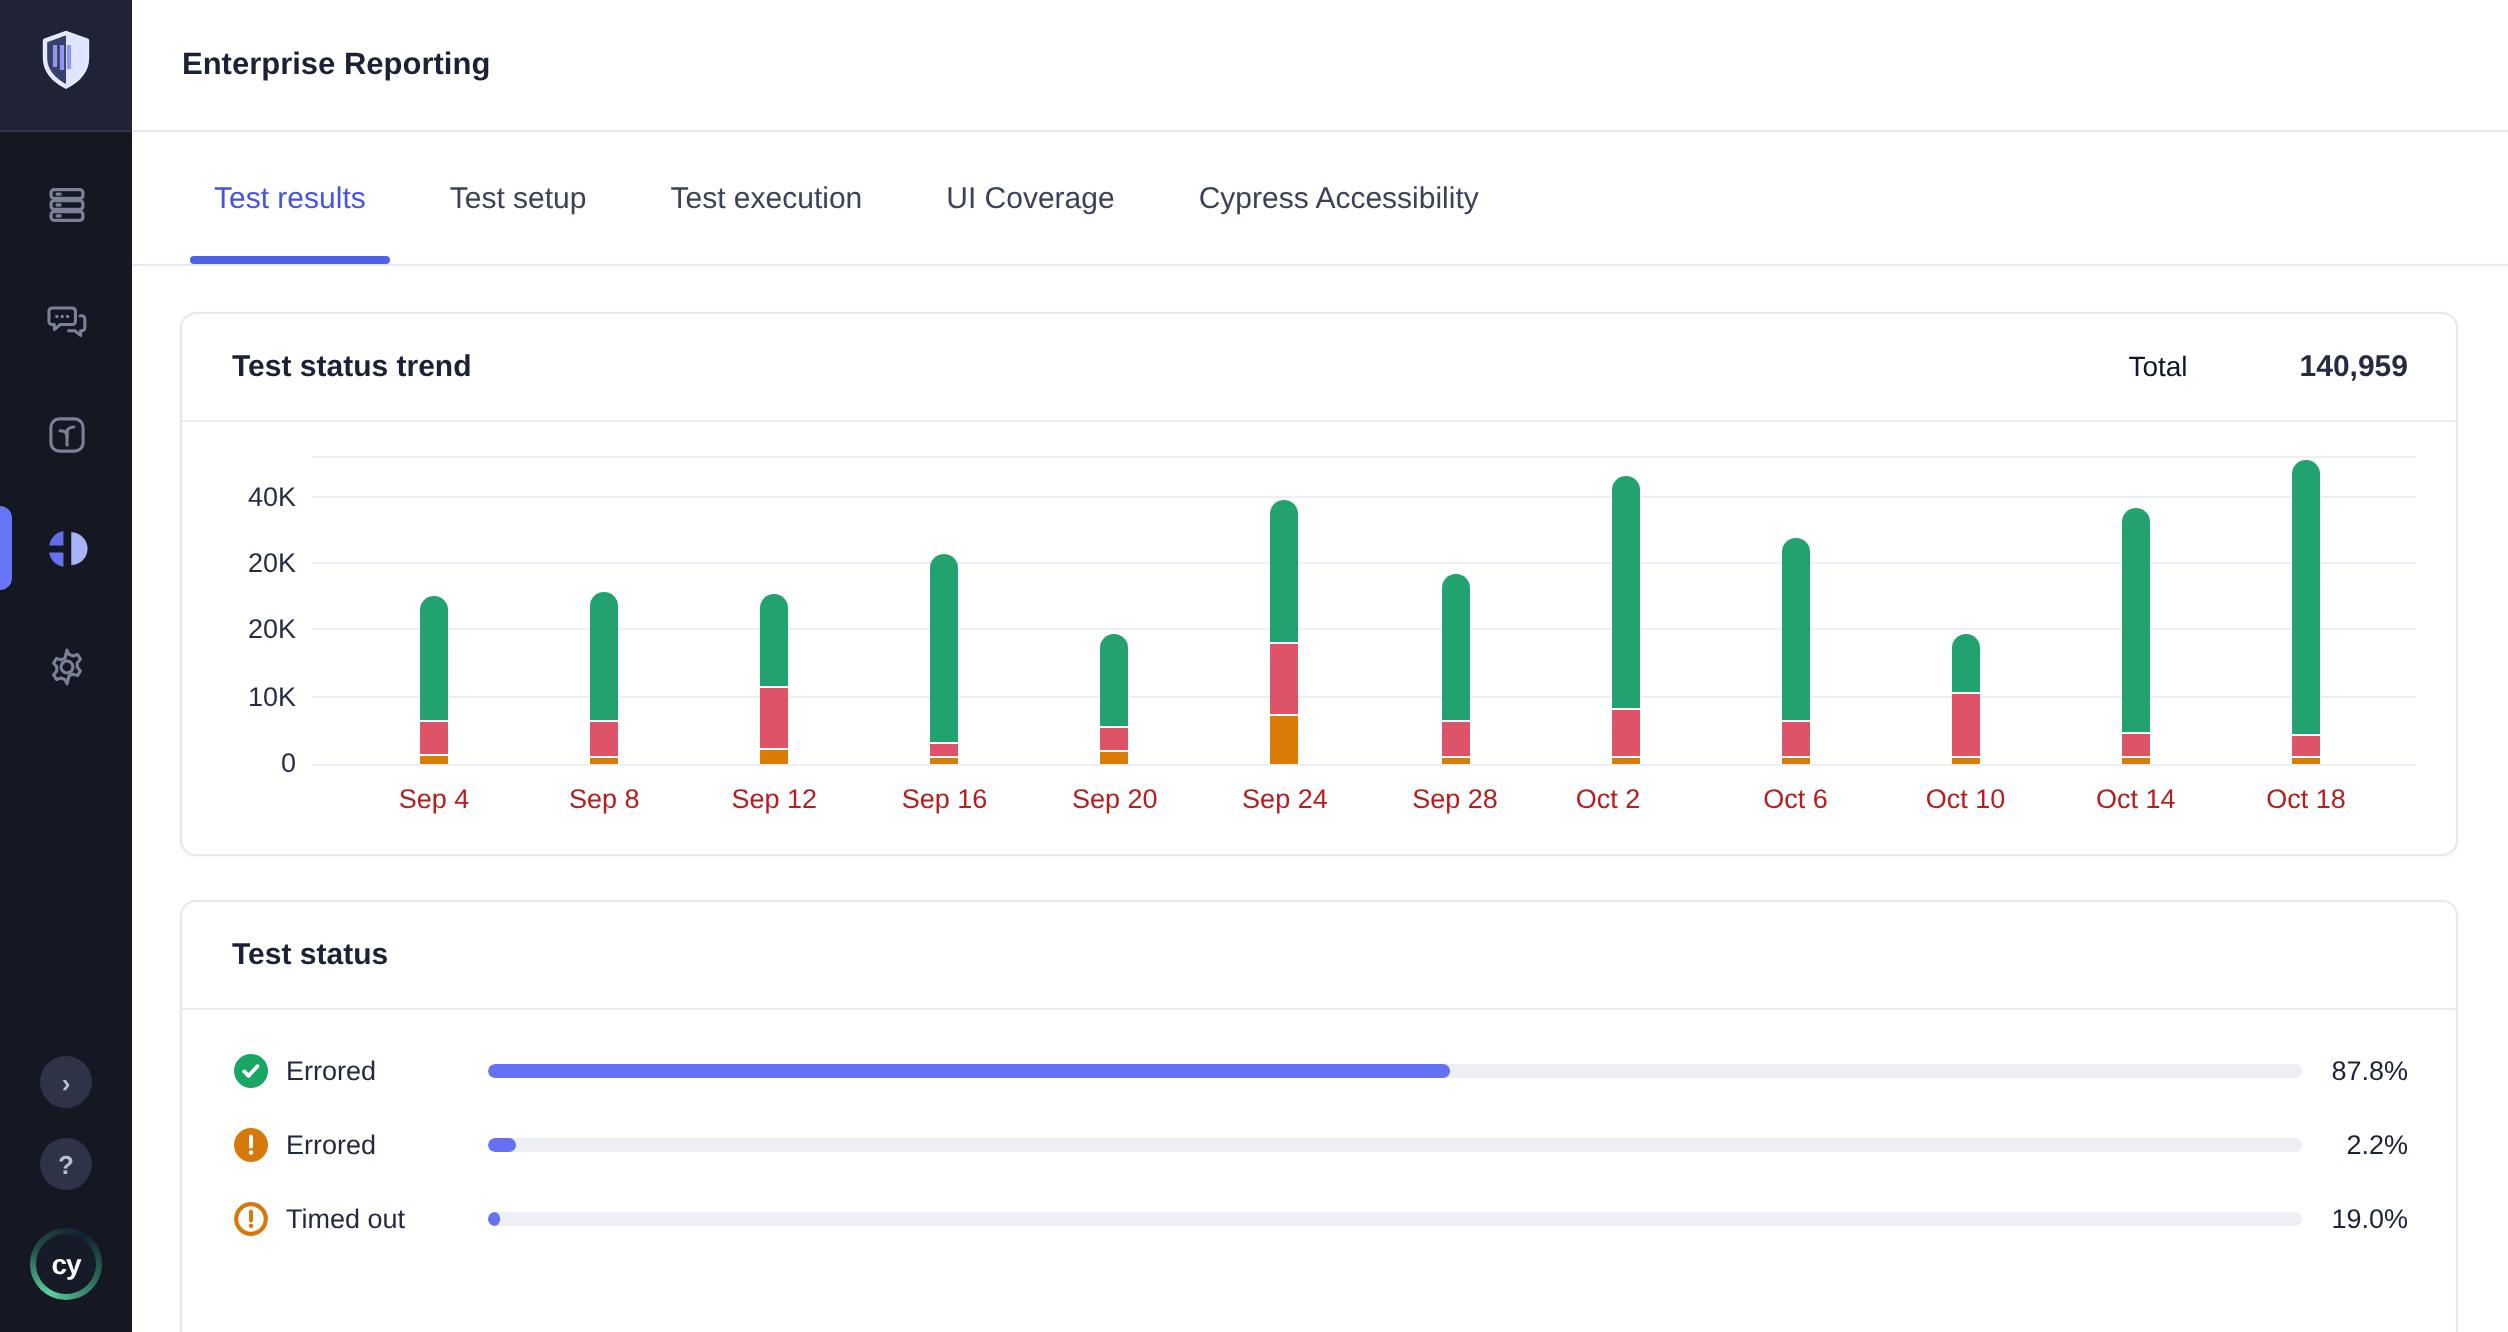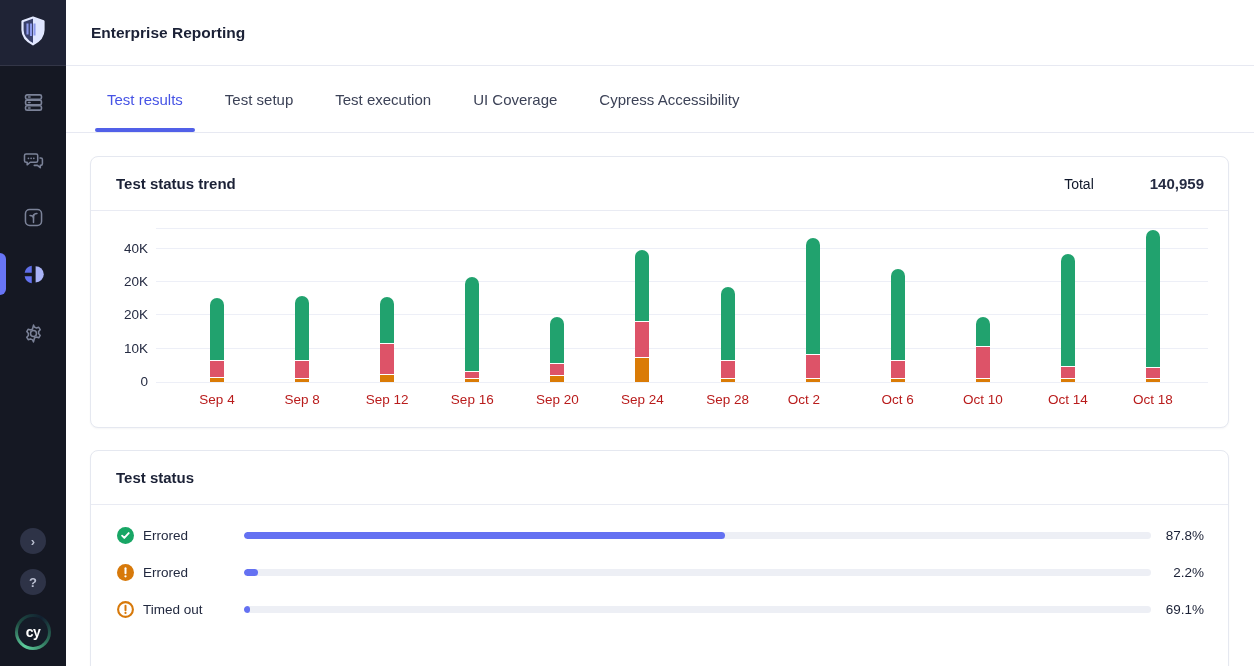--- a/index.html
+++ b/index.html
@@ -289,19 +289,19 @@
           <div class="status-row">
             <span class="status-icon"><svg viewBox="0 0 17 17">
                 <circle cx="8.5" cy="8.5" r="7.4" fill="#fff" stroke="#D7790A" stroke-width="2.1"></circle>
      <path d="M8.5 4.8v4.4" stroke="#D7790A" stroke-width="2" stroke-linecap="round"></path>
      <circle cx="8.5" cy="11.9" r="1.1" fill="#D7790A"></circle>
               </svg></span>
             <span class="status-label">Timed out</span>
             <div class="track">
               <div class="fill" style="width: 0.7%; background: rgb(100, 113, 242);"></div>
             </div>
-            <span class="pct">69.1%</span>
+            <span class="pct">19.0%</span>
           </div>
         </div>
     </section>
 
   </div>
 </div>
 
 </body></html>

